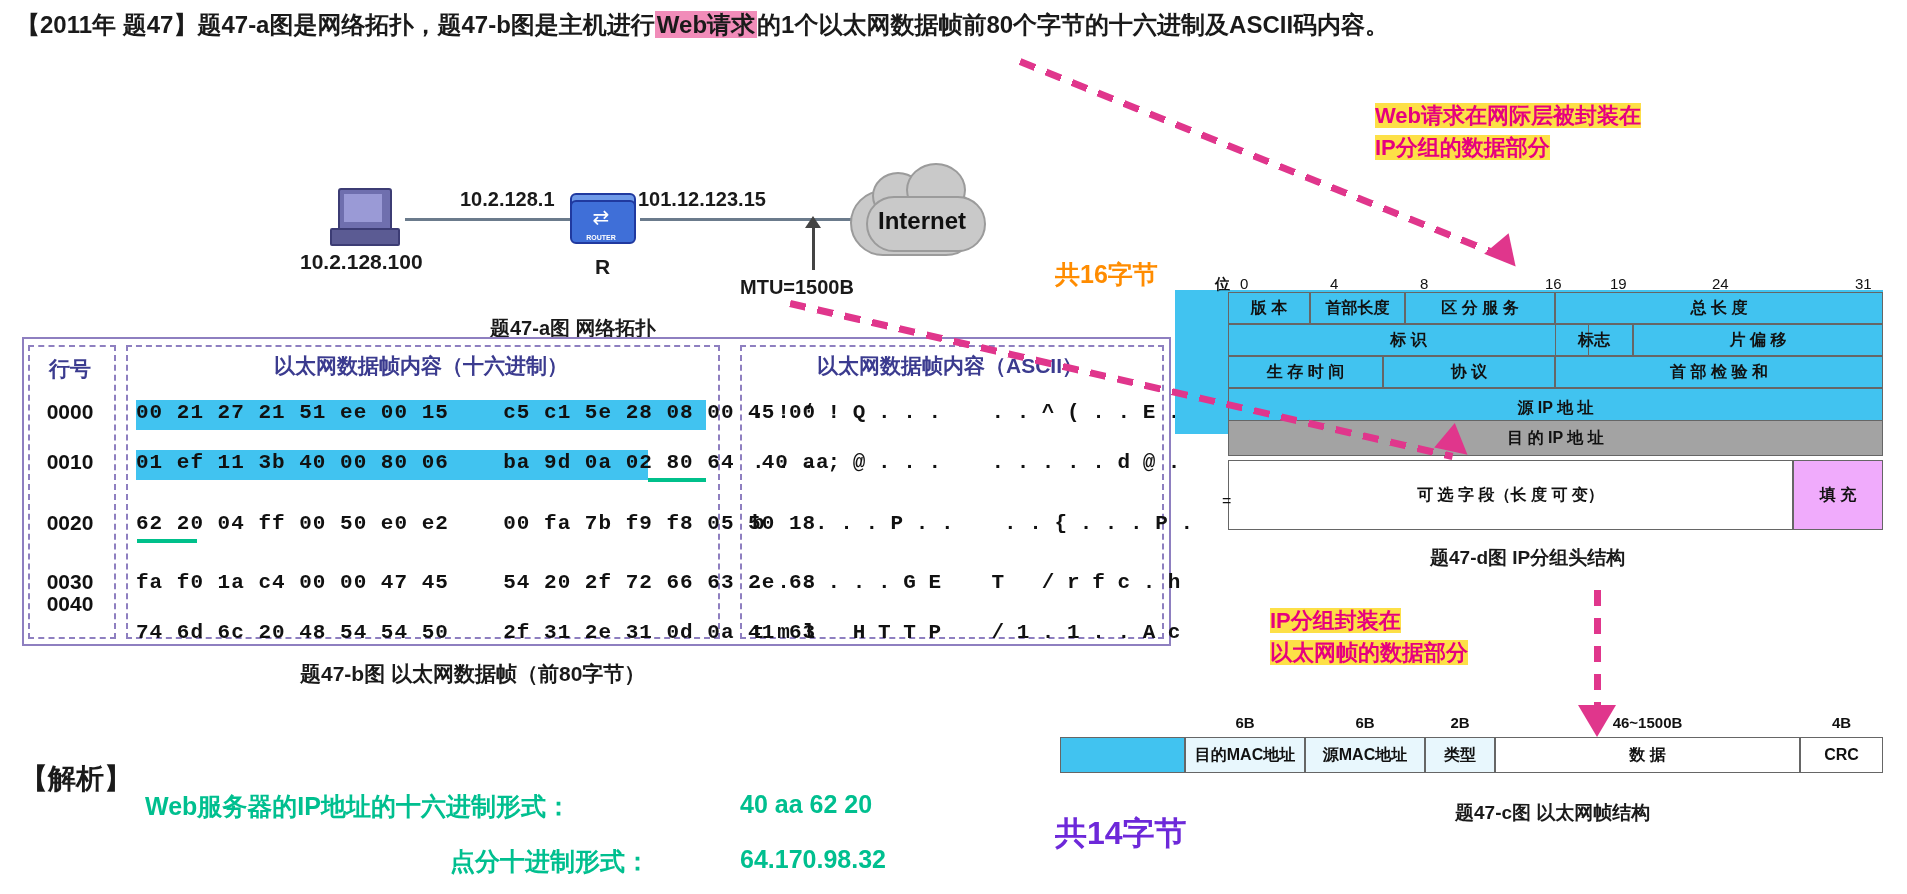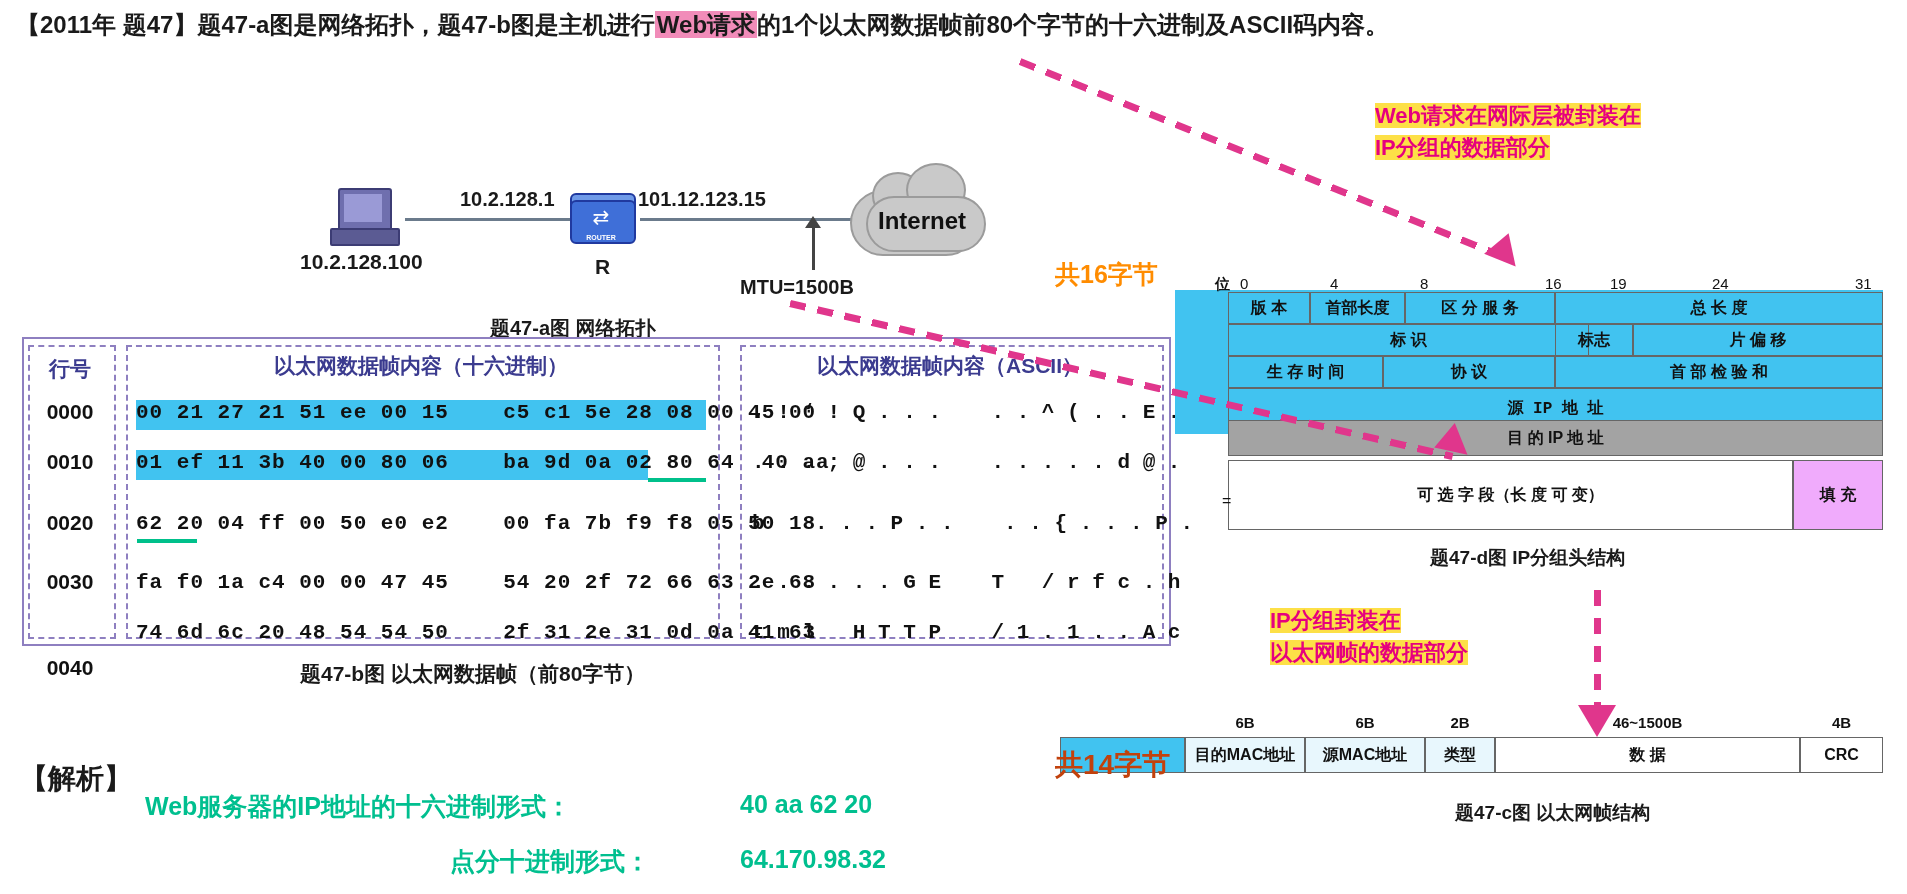--- a/index.html
+++ b/index.html
@@ -61,21 +61,21 @@
   .ethcell{position:absolute;border:1px solid #666;box-sizing:border-box;font-size:16px;color:#111;text-align:center;font-weight:bold;display:flex;align-items:center;justify-content:center;height:36px;top:737px;background:#fff;}
   .ethsize{position:absolute;font-size:15px;color:#111;top:714px;text-align:center;font-weight:bold;}
   #eth-blue{left:1060px;top:737px;width:125px;height:36px;background:#41c3f0;border:1px solid #666;box-sizing:border-box;}
   #cap-c{left:1455px;top:800px;font-size:19px;font-weight:bold;color:#1a1a1a;}
   
   .anno{position:absolute;font-size:22px;font-weight:bold;color:#e6007e;line-height:32px;}
   .anno .hl{background:#fde047;}
   #anno1{left:1375px;top:100px;width:430px;}
   #anno2{left:1270px;top:605px;width:260px;}
   #cnt16{left:1055px;top:258px;font-size:25px;font-weight:bold;color:#ff8c00;}
-  #cnt14{left:1055px;top:746px;font-size:28px;font-weight:bold;color:#c2410c;}
+  #cnt14{left:1055px;top:812px;font-size:32px;font-weight:bold;color:#6d28d9;}
   
   .pinkdash{position:absolute;background:repeating-linear-gradient(to right,#e0368c 0 16px,transparent 16px 28px);height:7px;transform-origin:0 50%;}
   .pinkhead{position:absolute;width:0;height:0;}
   .vdash{position:absolute;width:7px;background:repeating-linear-gradient(to bottom,#e0368c 0 16px,transparent 16px 28px);}
   
   #analysis-title{left:20px;top:760px;font-size:28px;font-weight:bold;color:#1a1a1a;}
   #ans1{left:145px;top:790px;font-size:25px;font-weight:bold;color:#00bf8f;}
   #ans1v{left:740px;top:790px;font-size:25px;font-weight:bold;color:#00bf8f;}
   #ans2{left:450px;top:845px;font-size:25px;font-weight:bold;color:#00bf8f;}
   #ans2v{left:740px;top:845px;font-size:25px;font-weight:bold;color:#00bf8f;}
@@ -137,21 +137,21 @@
 
 <div class="abs rowno" style="top:511px;">0020</div>
 <div class="abs hexcell" style="top:512px;">62 20 04 ff 00 50 e0 e2    00 fa 7b f9 f8 05 50 18</div>
 <div class="abs asciicell" style="top:512px;">b    . . . P . .    . . { . . . P .</div>
 <div class="green-ul" style="left:137px;top:539px;width:60px;"></div>
 
 <div class="abs rowno" style="top:570px;">0030</div>
 <div class="abs hexcell" style="top:571px;">fa f0 1a c4 00 00 47 45    54 20 2f 72 66 63 2e 68</div>
 <div class="abs asciicell" style="top:571px;">. . . . . . G E    T   / r f c . h</div>
 
-<div class="abs rowno" style="top:656px;text-align:center;">0040</div>
+<div class="abs rowno" style="top:592px;text-align:center;">0040</div>
 <div class="abs hexcell" style="top:621px;">74 6d 6c 20 48 54 54 50    2f 31 2e 31 0d 0a 41 63</div>
 <div class="abs asciicell" style="top:621px;">t m l   H T T P    / 1 . 1 . . A c</div>
 
 <div class="abs" id="cap-b">题47-b图 以太网数据帧（前80字节）</div>
 
 <div class="abs" id="ip-bluefill"></div>
 
 <div class="abs" id="bitpos">位</div>
 <div class="bit-lbl" style="left:1240px;top:275px;">0</div>
 <div class="bit-lbl" style="left:1330px;top:275px;">4</div>
@@ -167,21 +167,21 @@
 <div class="ipcell" style="left:1555px;top:292px;width:328px;height:32px;">总  长  度</div>
 
 <div class="ipcell" style="left:1228px;top:324px;width:361px;height:32px;">标      识</div>
 <div class="ipcell" style="left:1555px;top:324px;width:78px;height:32px;">标志</div>
 <div class="ipcell" style="left:1633px;top:324px;width:250px;height:32px;">片  偏  移</div>
 
 <div class="ipcell" style="left:1228px;top:356px;width:155px;height:32px;">生 存 时 间</div>
 <div class="ipcell" style="left:1383px;top:356px;width:172px;height:32px;">协      议</div>
 <div class="ipcell" style="left:1555px;top:356px;width:328px;height:32px;">首 部 检 验 和</div>
 
-<div class="ipcell" style="left:1228px;top:388px;width:655px;height:41px;font-family:Liberation Mono, monospace;">源 IP 地 址</div>
+<div class="ipcell" style="left:1228px;top:388px;width:655px;height:41px;">源 IP 地 址</div>
 
 <div class="ipcell" style="left:1228px;top:420px;width:655px;height:36px;background:#a3a3a3;">目 的 IP 地 址</div>
 
 <div class="ipcell" style="left:1228px;top:460px;width:565px;height:70px;background:#fff;">可 选 字 段（长 度 可 变）</div>
 <div class="ipcell" style="left:1793px;top:460px;width:90px;height:70px;background:#f0abfc;">填 充</div>
 <div class="abs" style="left:1222px;top:492px;font-size:16px;color:#111;">=</div>
 
 <div class="abs" id="cap-d">题47-d图 IP分组头结构</div>
 
 <div class="abs" id="eth-blue"></div>

